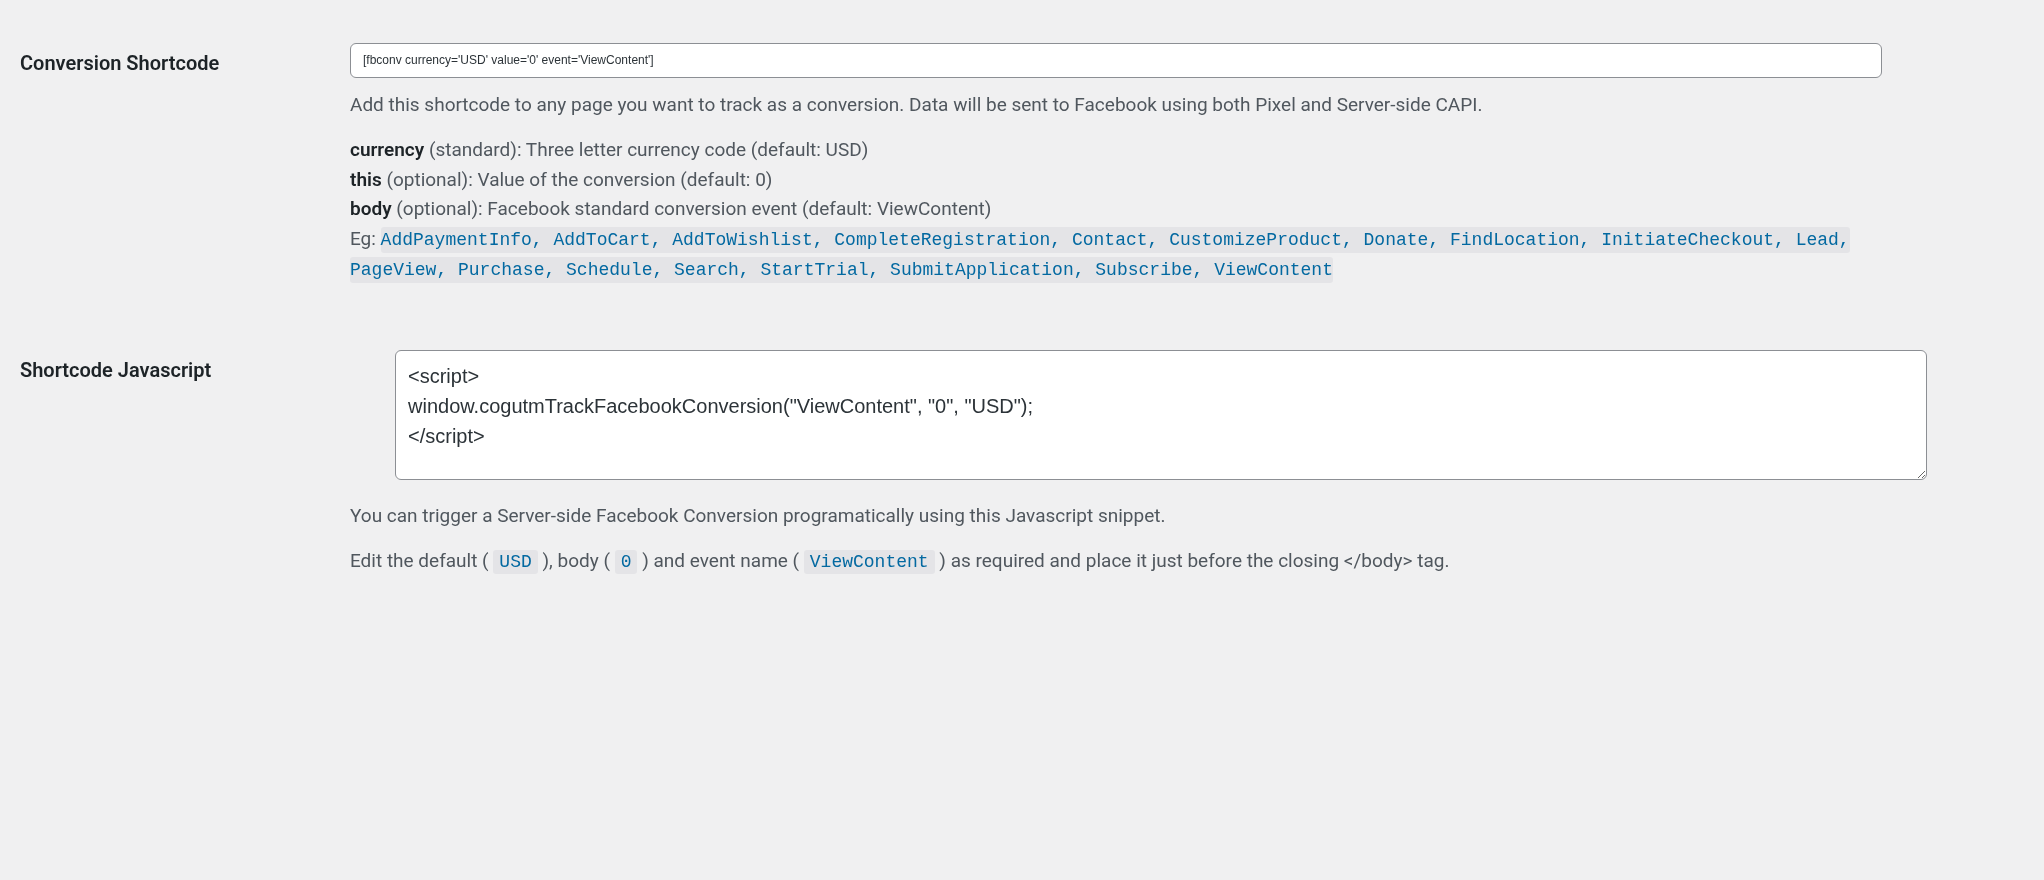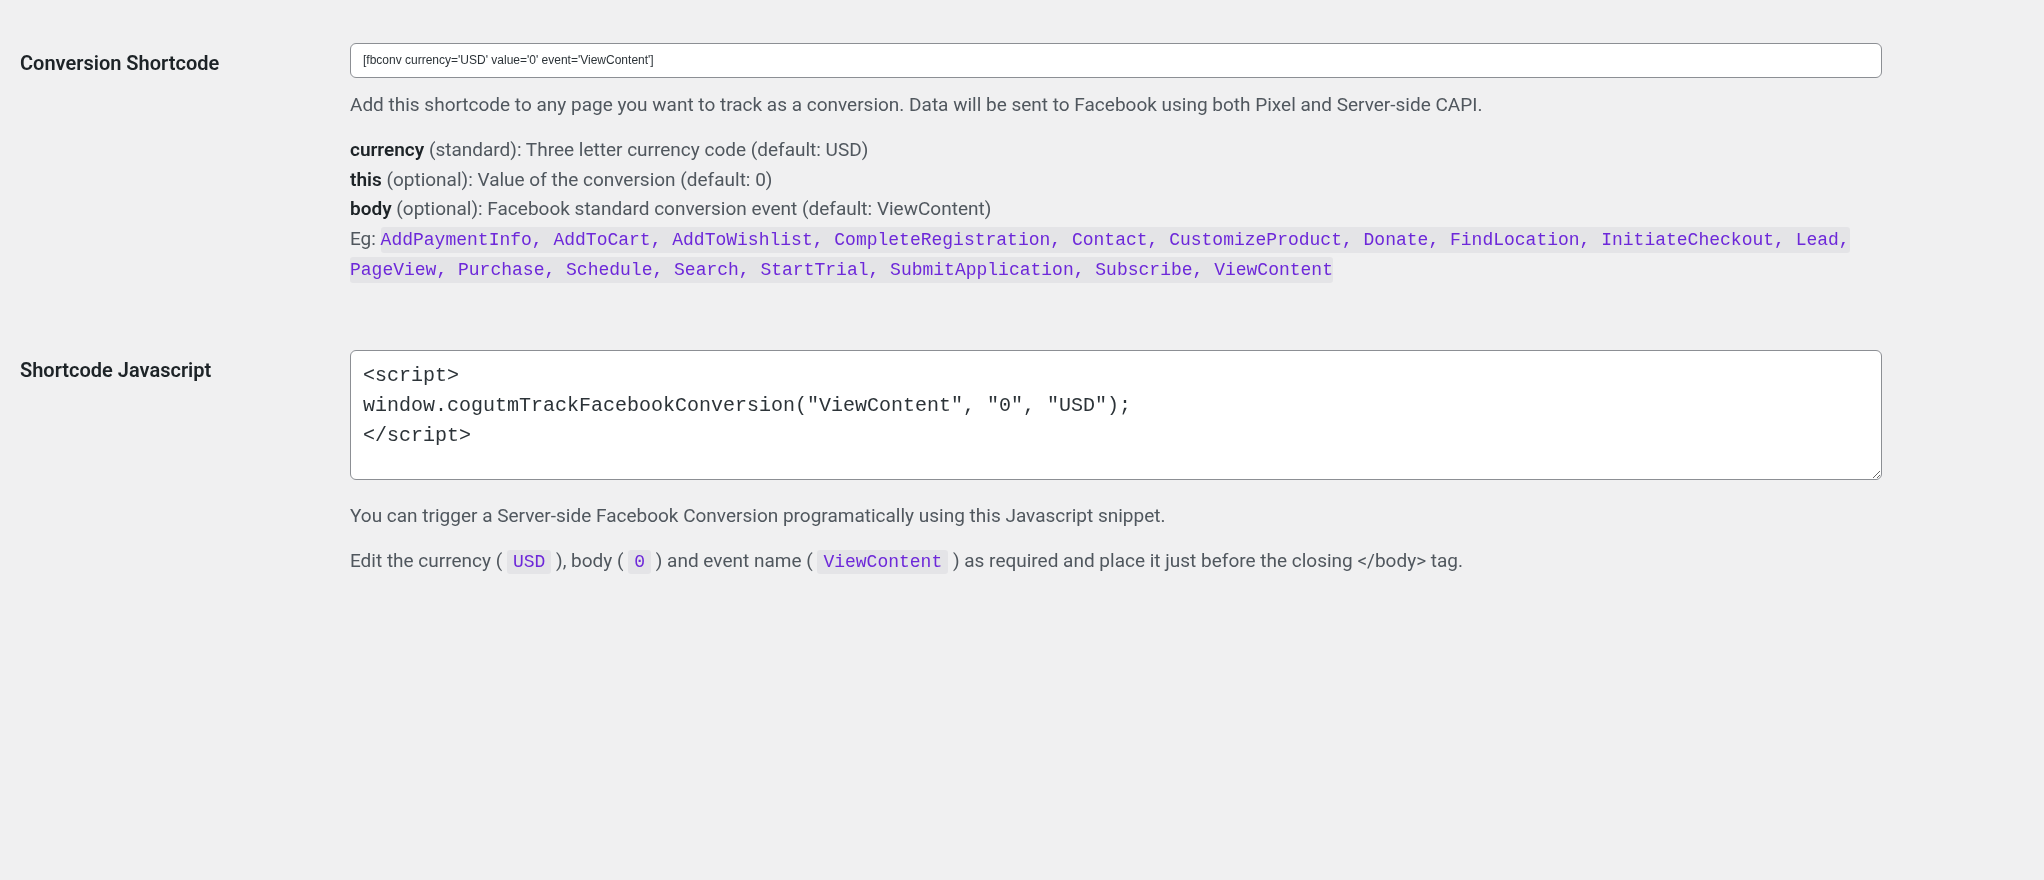--- a/index.html
+++ b/index.html
@@ -41,46 +41,47 @@
     border-radius: 6px;
     background: #fff;
     color: #2c3338;
     line-height: 1.4;
     box-shadow: none;
   }
   textarea.code-area {
     width: 100%;
     padding: 10px 12px;
     font-size: 20px;
-    font-family: Liberation Mono, monospace;
+    font-family: Liberation Sans, sans-serif;
     border: 1px solid #8c8f94;
     border-radius: 6px;
     background: #fff;
     color: #2c3338;
     line-height: 1.5;
     resize: both;
     height: 130px;
+    margin-left: 45px;
   }
   p.description {
     margin: 12px 0 0 0;
     color: #50575e;
     font-size: 19px;
     line-height: 1.55;
   }
   p.description + p.description { margin-top: 16px; }
   .param-line { margin: 2px 0; }
   .param-name { font-weight: 600; color: #1d2327; }
   code.inline {
     background: #e4e4e7;
     padding: 2px 6px;
     border-radius: 3px;
     font-family: SFMono-Regular, Menlo, Monaco, Consolas, "Courier New", monospace;
     font-size: 18px;
     line-height: 1.6;
-    color: #6d28d9;
+    color: #0369a1;
   }
   .events-block code.inline {
     display: inline;
     padding: 3px 0;
     background: #e4e4e7;
     box-decoration-break: clone;
     -webkit-box-decoration-break: clone;
   }
   .spacer { height: 30px; }
 </style>
@@ -119,19 +120,19 @@
       <tr>
         <th scope="row">
           <label>Shortcode Javascript</label>
         </th>
         <td>
           <textarea class="code-area" style="">&lt;script&gt;
 window.cogutmTrackFacebookConversion("ViewContent", "0", "USD");
 &lt;/script&gt;</textarea>
           <p class="description">You can trigger a Server-side Facebook Conversion programatically using this Javascript snippet.</p>
           <p class="description">
-            <span>Edit the currency ( </span><code class="inline">USD</code><span> ), body ( </span><code class="inline">0</code><span> ) and event name ( </span><code class="inline">ViewContent</code><span> ) as required and place it just before the closing &lt;/body&gt; tag.</span>
+            <span>Edit the default ( </span><code class="inline">USD</code><span> ), body ( </span><code class="inline">0</code><span> ) and event name ( </span><code class="inline">ViewContent</code><span> ) as required and place it just before the closing &lt;/body&gt; tag.</span>
           </p>
         </td>
       </tr>
     </tbody>
   </table>
 </div>
 
 </body></html>

